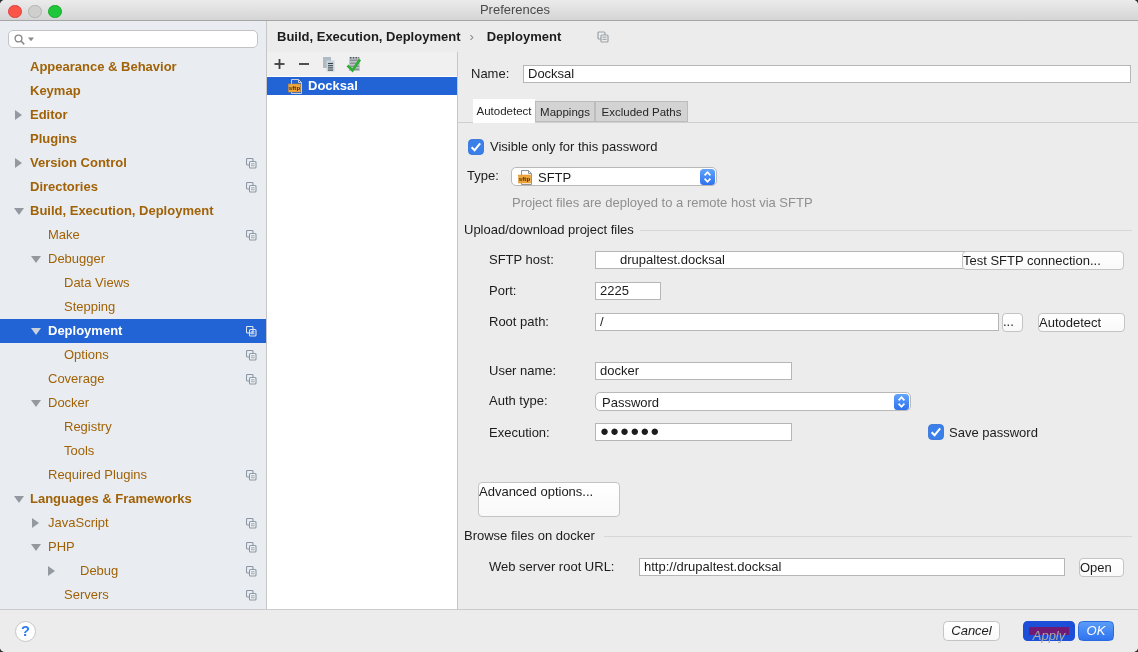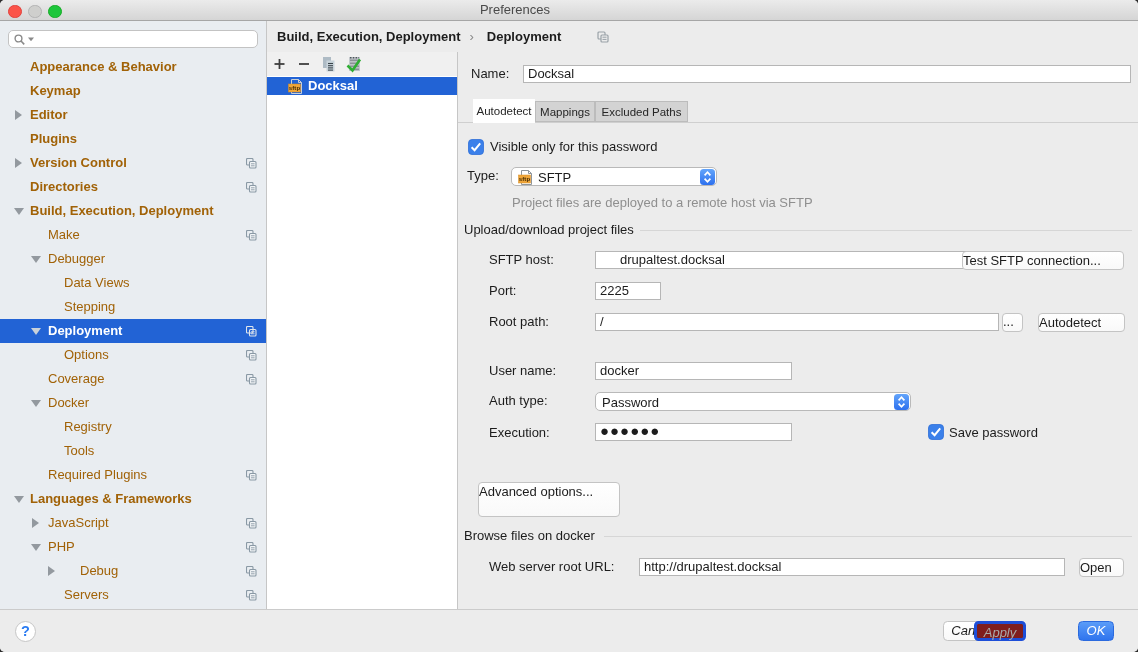--- a/index.html
+++ b/index.html
@@ -341,16 +341,16 @@
     <div class="abs grayline" style="left:146px;top:484px;width:528px;"></div>
 
     <div class="abs lbl" style="left:31px;top:506px;">Web server root URL:</div>
     <div class="abs field" style="left:181px;top:506px;width:420px;height:16px;">http://drupaltest.docksal</div>
     <div class="abs btn" style="left:621px;top:506px;width:45px;height:19px;line-height:17px;">Open</div>
   </div>
 
   <div id="footer" class="abs">
     <div class="abs" style="left:15px;top:10.5px;width:21px;height:21px;border-radius:50%;background:#fff;border:1px solid #c6c6c6;box-sizing:border-box;text-align:center;line-height:19px;font-size:14.5px;font-weight:bold;color:#2b7cf2;">?</div>
     <div class="abs fbtn" style="left:943px;width:57px;background:linear-gradient(#fff,#f9f9f9);border:1px solid #c4c4c4;color:#1c1c1c;">Cancel</div>
-    <div class="abs fbtn" style="left:974px;width:52px;background:#7f1d1d;border:3px solid #1d4ed8;color:#a9a9a9;">Apply</div>
+    <div class="abs fbtn" style="left:1023px;width:52px;background:#701a75;border:6px solid #1d4ed8;color:#a9a9a9;">Apply</div>
     <div class="abs fbtn" style="left:1078px;width:36px;background:linear-gradient(#5a9cf8,#2f74ee);border:1px solid #2b6ade;color:#fff;">OK</div>
   </div>
 </div>
 
 </body></html>

